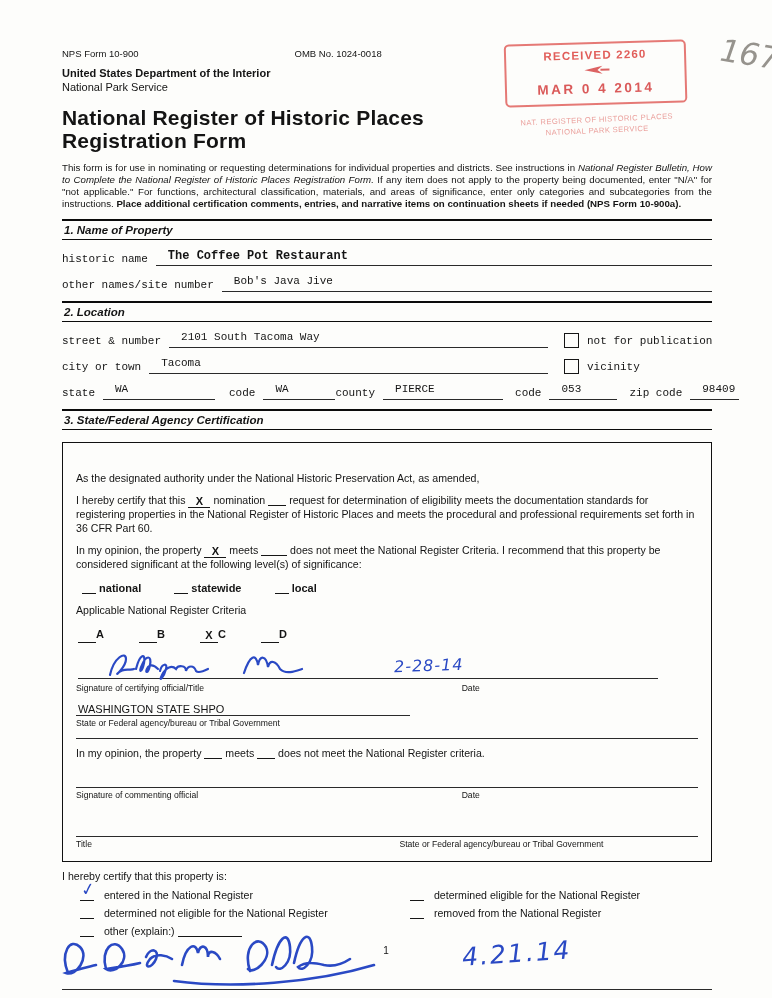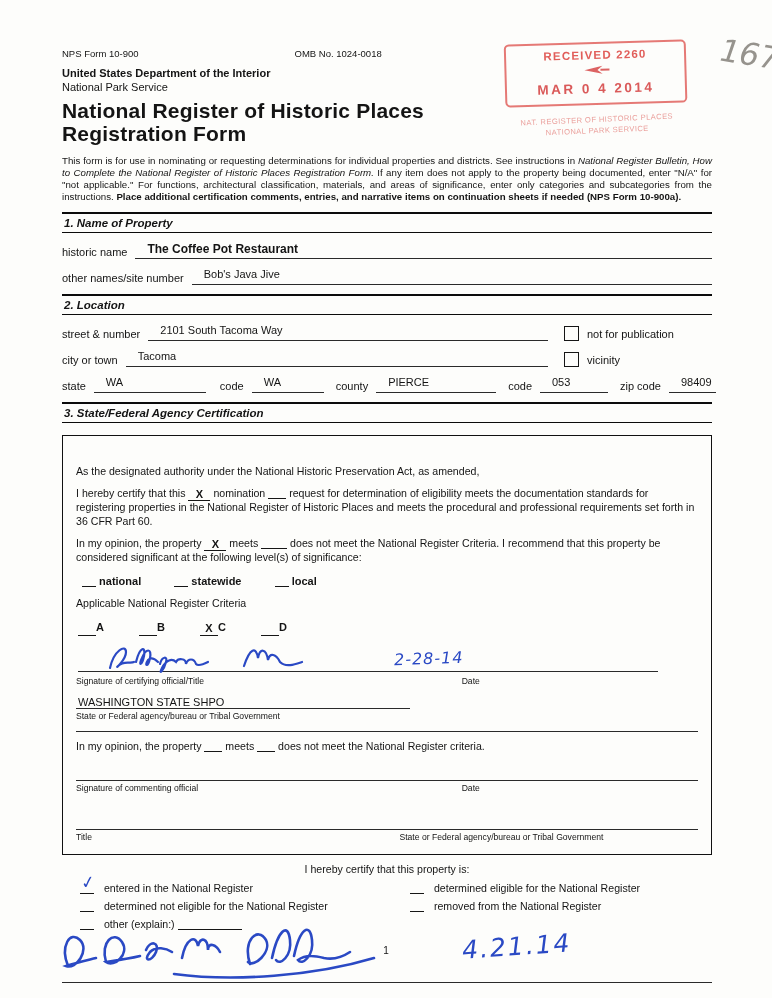--- a/index.html
+++ b/index.html
@@ -9,33 +9,33 @@
     font-family:"Liberation Sans","DejaVu Sans",sans-serif;
   }
   .content{position:absolute; left:62px; top:0; width:650px;}
 
   .doc-meta{display:flex; margin-top:48px; font-size:9.5px;}
   .doc-meta .omb{margin-left:156px;}
 
   .dept{margin-top:8px; font-size:11px; line-height:1.25;}
   .dept .b{font-weight:bold;}
 
-  .title{margin-top:4px; font-size:21px; font-weight:bold; line-height:1.12; letter-spacing:.2px;}
+  .title{margin-top:11px; font-size:21px; font-weight:bold; line-height:1.12; letter-spacing:.2px;}
 
   .intro{margin-top:9px; font-size:9.7px; line-height:1.26; text-align:justify;}
   .intro .it{font-style:italic;}
   .intro .bd{font-weight:bold;}
 
   .sec-head{
     margin-top:9px; padding:3px 2px;
     border-top:2.5px solid #0b0b0b; border-bottom:1.5px solid #0b0b0b;
     font-size:11.5px; font-weight:bold;font-style:italic;
   }
 
-  .frow{display:flex; align-items:flex-end; margin-top:9px; font-size:11px;}
+  .frow{display:flex; align-items:flex-end; margin-top:9px; font-size:11px;font-family:Liberation Mono, monospace;}
   .flabel{white-space:nowrap; padding-right:8px; padding-bottom:1px;}
   .fline{flex:1; border-bottom:1px solid #2a2a2a; padding:0 4px 2px 12px; min-height:14px;}
   .fline.fixed{flex:none;}
   .val{font-size:11px;}
   .val.b{font-weight:bold; font-size:12px;}
   .cbcell{display:flex; align-items:center; margin-left:16px; width:148px; flex:none; padding-bottom:0;}
   .checkbox{width:13px; height:13px; border:1.5px solid #151515; background:#fdfdfb; flex:none;}
   .cbl{font-size:11px; margin-left:8px; white-space:nowrap;}
 
   .cert-box{margin-top:12px; border:1.5px solid #111; padding:9px 13px 12px 13px;}
@@ -58,21 +58,21 @@
   .caprow{display:flex; font-size:8.6px; margin-top:2px;}
   .caprow .right{margin-left:auto; width:38%;}
 
   .agencyrow{margin-top:10px; font-size:11px;}
   .agency-ul{display:inline-block; width:330px; border-bottom:1px solid #2a2a2a; padding:0 2px 0 2px;}
   .cap{font-size:8.6px; margin-top:2px;}
   .inner-hr{border-top:1px solid #2a2a2a; margin:10px 0 0 0; height:0;}
 
   .ulrow{border-bottom:1px solid #2a2a2a; height:20px; margin-top:6px;}
 
-  .s4-intro{font-size:10.6px; margin-top:8px;text-align:center;}
+  .s4-intro{font-size:10.6px; margin-top:8px;}
   .opt-grid{display:flex; margin-top:6px; font-size:10.6px;}
   .opt-col{display:flex; flex-direction:column; row-gap:5px;}
   .opt-col.left{margin-left:18px; width:330px;}
   .opt-col.right{margin-left:0;}
   .opt{position:relative; white-space:nowrap;}
   .opt .blank{margin-right:7px;}
   .check-icon{position:absolute; left:1px; top:-9px; font-size:17px; color:#2a49c4; transform:rotate(-10deg); font-weight:bold;}
 
   .keeper{position:relative; height:52px; border-bottom:1px solid #2a2a2a;}
   .keeper-sig{position:absolute; left:-8px; top:-18px;}
@@ -162,21 +162,21 @@
         <span class="checkbox"></span>
         <span class="cbl">vicinity</span>
       </span>
     </div>
 
     <div class="frow">
       <span class="flabel">state</span>
       <span class="fline fixed" style="width:96px"><span class="val">WA</span></span>
       <span class="flabel" style="margin-left:14px">code</span>
       <span class="fline fixed" style="width:56px"><span class="val">WA</span></span>
-      <span class="flabel" style="margin-left:12px">county</span>
+      <span class="flabel" style="">county</span>
       <span class="fline fixed" style="width:104px"><span class="val">PIERCE</span></span>
       <span class="flabel" style="margin-left:12px">code</span>
       <span class="fline fixed" style="width:52px"><span class="val">053</span></span>
       <span class="flabel" style="margin-left:12px">zip code</span>
       <span class="fline"><span class="val">98409</span></span>
     </div>
 
     <div class="sec-head">3. State/Federal Agency Certification</div>
 
     <div class="cert-box">

